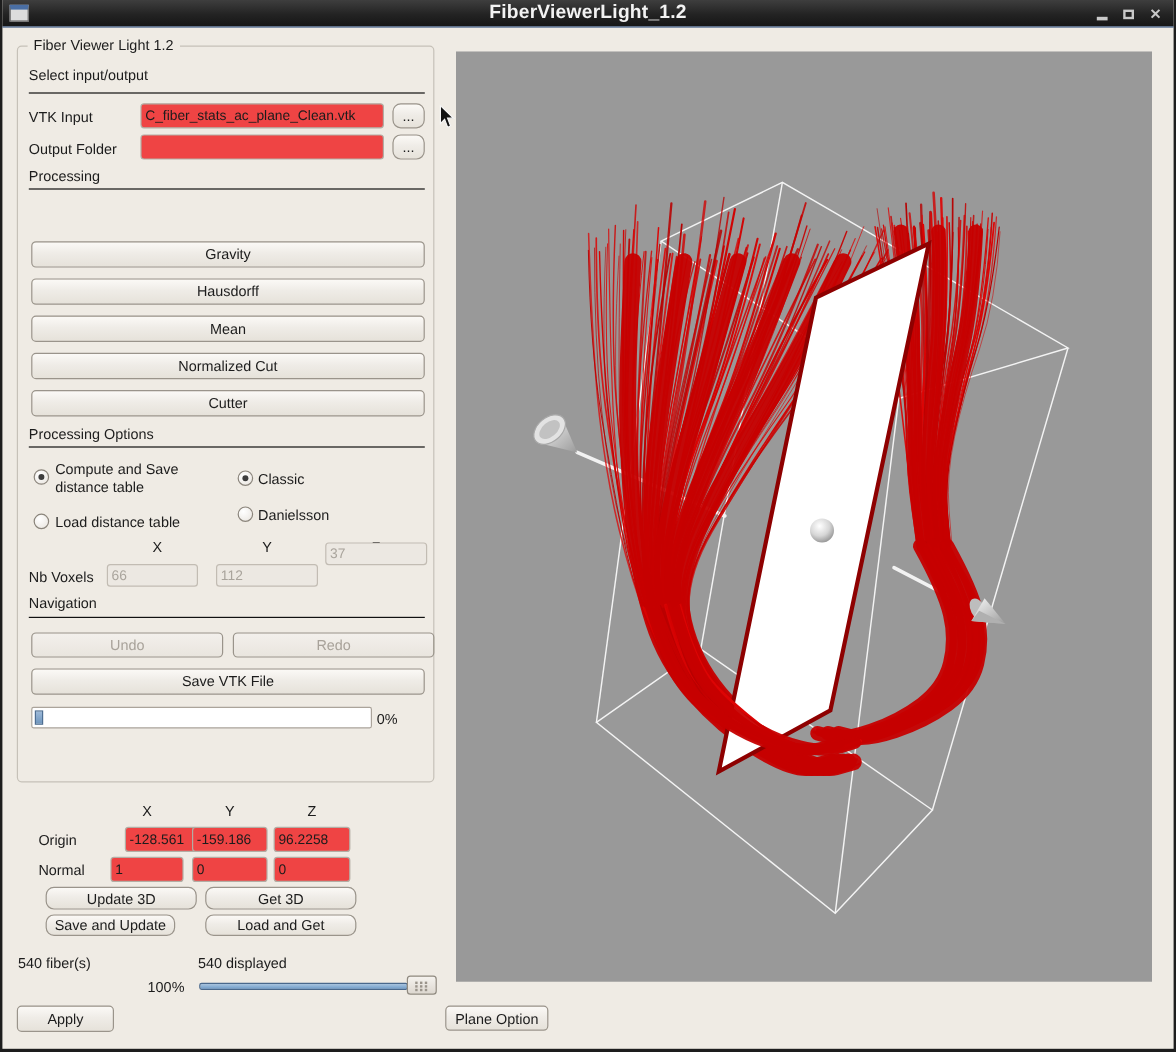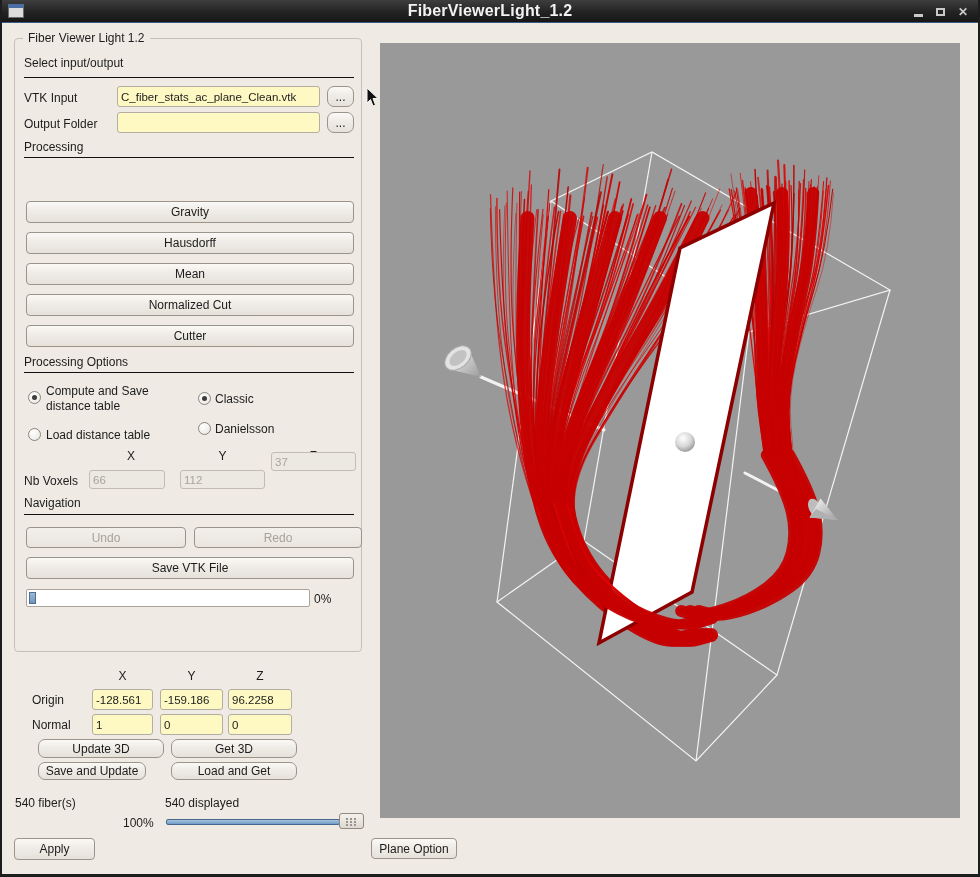--- a/index.html
+++ b/index.html
@@ -19,21 +19,21 @@
   .glyph-max{width:9px;height:8px;border:2px solid #c9c9c9;}
   .glyph-close{font-size:12px;font-weight:bold;line-height:1;}
   
   .lbl{position:absolute;white-space:nowrap;}
   .hline{position:absolute;height:1px;background:#111;}
   .btn{position:absolute;border:1px solid #9a948b;border-radius:4px;
        background:linear-gradient(#fbf9f6,#efece7 45%,#e6e2da);
        display:flex;align-items:center;justify-content:center;font-size:12px;color:#1c1c1c;}
   .btn.small{border-radius:7px;}
   .btn.disabled{color:#a8a29a;background:linear-gradient(#f3f0ec,#e9e5de);}
-  .field{position:absolute;border:1px solid #b3ada4;border-radius:3px;background:#fef9c3;
+  .field{position:absolute;border:1px solid #b3ada4;border-radius:3px;background:#ef4444;
          font-family:"Liberation Sans",sans-serif;font-size:11.5px;color:#1c1c1c;padding:0 3px;outline:none;}
   .field.disabled{background:#ece8e2;color:#a9a49c;border-color:#c2bcb3;}
   .groupbox{position:absolute;left:12px;top:38px;width:348px;height:614px;
             border:1px solid #c6c1b8;border-radius:4px;}
   .groupbox-title{position:absolute;left:8px;top:-8px;background:#EFEBE4;padding:0 5px;}
   .radio{position:absolute;width:13px;height:13px;border-radius:50%;border:1px solid #8b857c;
          background:radial-gradient(circle at 35% 30%,#ffffff,#e8e4de);}
   .radio .dot{display:none;position:absolute;left:3px;top:3px;width:5px;height:5px;border-radius:50%;background:#3d3d3d;}
   .radio.checked .dot{display:block;}
   .progress{position:absolute;left:24px;top:589px;width:284px;height:18px;background:#fff;
@@ -131,21 +131,21 @@
   <div class="progress">
       <div class="chunk"></div>
     </div>
   <span class="lbl" style="left:312px;top:592px;">0%</span>
 
   <span class="col-hdr" style="left:90px;top:669px;width:61px;">X</span>
   <span class="col-hdr" style="left:158px;top:669px;width:63px;">Y</span>
   <span class="col-hdr" style="left:226px;top:669px;width:64px;">Z</span>
 
   <span class="lbl" style="left:30px;top:693px;">Origin</span>
-  <input class="field" style="left: 90px; top: 689px; width: 61px; height: 21px;" readonly="" value="-128.561">
+  <input class="field" style="left: 102px; top: 689px; width: 61px; height: 21px;" readonly="" value="-128.561">
   <input class="field" style="left: 158px; top: 689px; width: 63px; height: 21px;" readonly="" value="-159.186">
   <input class="field" style="left: 226px; top: 689px; width: 64px; height: 21px;" readonly="" value="96.2258">
 
   <span class="lbl" style="left:30px;top:718px;">Normal</span>
   <input class="field" style="left: 90px; top: 714px; width: 61px; height: 21px;" readonly="" value="1">
   <input class="field" style="left: 158px; top: 714px; width: 63px; height: 21px;" readonly="" value="0">
   <input class="field" style="left: 226px; top: 714px; width: 64px; height: 21px;" readonly="" value="0">
 
   <div class="btn small" style="left:36px;top:739px;width:126px;height:19px;">Update 3D</div>
   <div class="btn small" style="left:169px;top:739px;width:126px;height:19px;">Get 3D</div>

